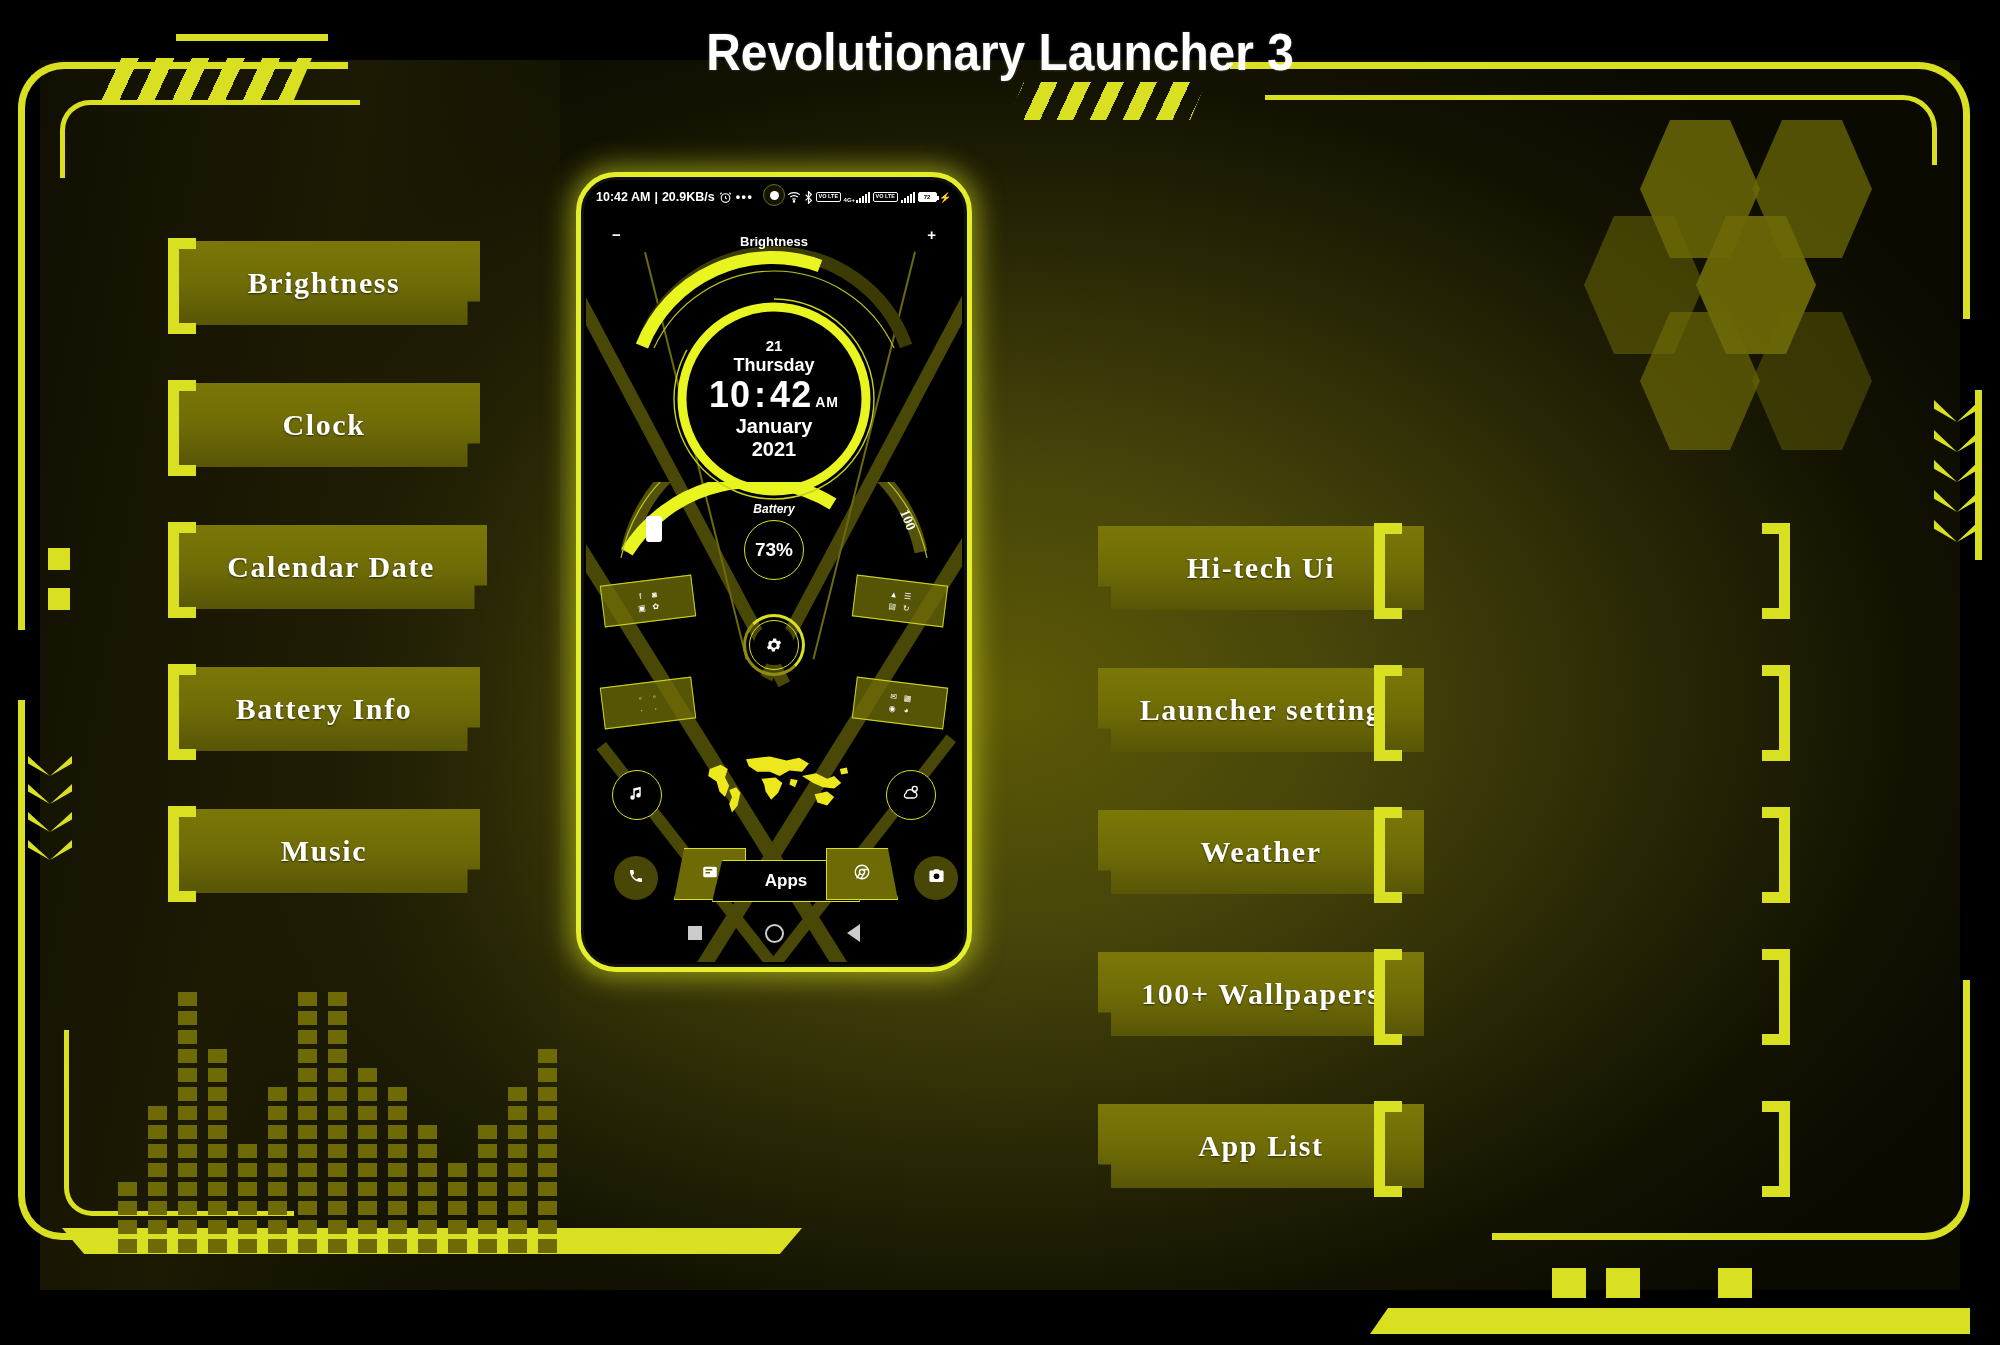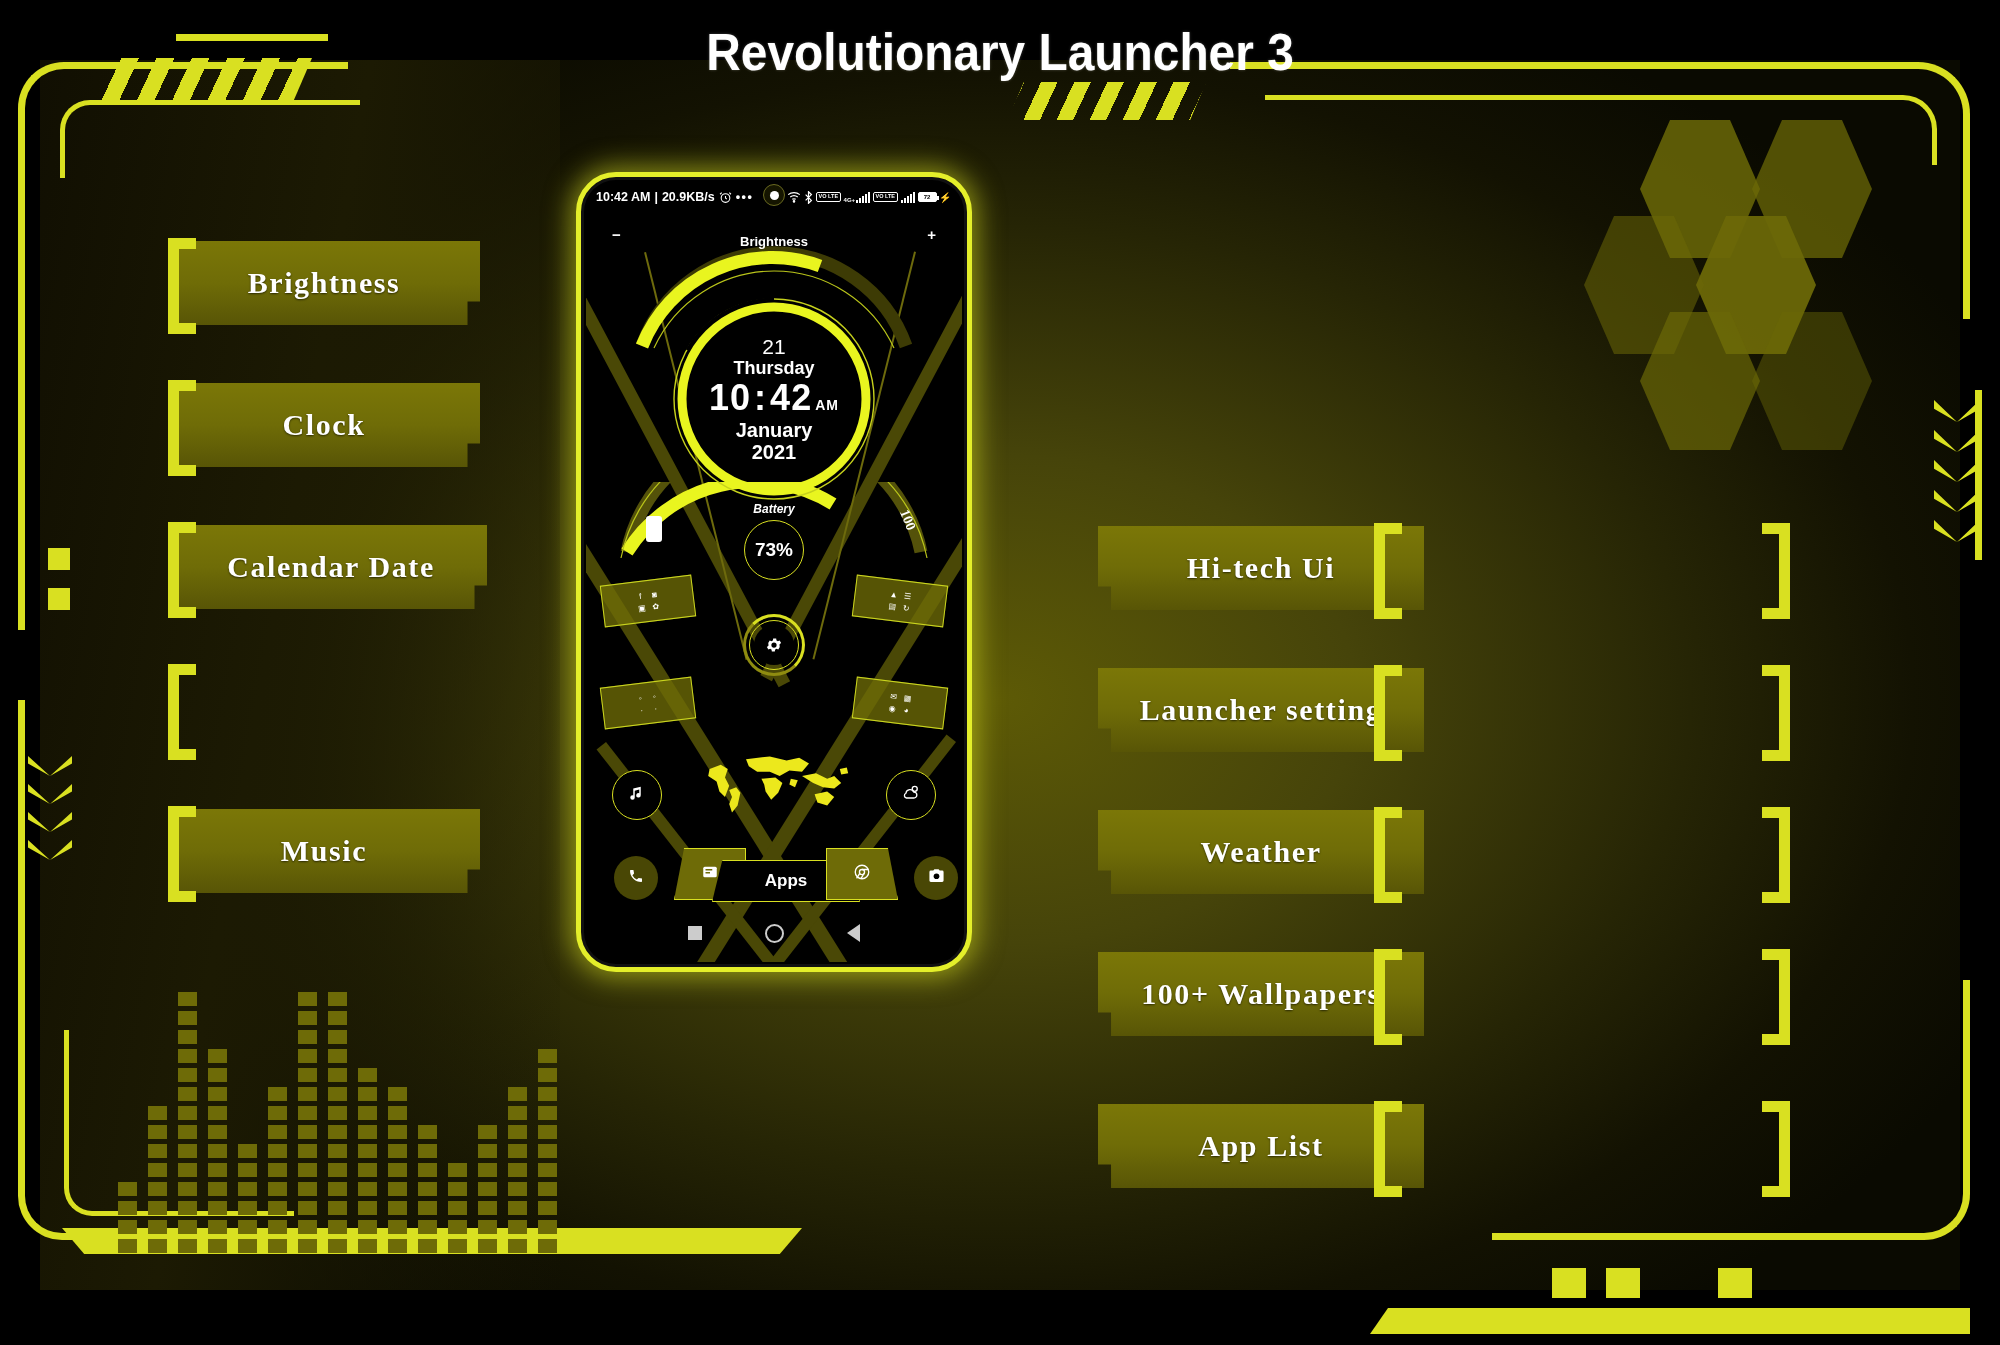--- a/index.html
+++ b/index.html
@@ -227,21 +227,21 @@
     color:#fff; font-size:13px; font-weight:bold; z-index:5;
     font-family:"Liberation Sans",sans-serif;
   }
 
   .clockwrap { position:absolute; left:50%; top:112px; transform:translateX(-50%);
                width:210px; height:210px; z-index:5; }
   .clock-text {
     position:absolute; inset:0; display:flex; flex-direction:column;
     align-items:center; justify-content:center; color:#fff; line-height:1.12;
   }
-  .c-day { font-size:21px; font-weight:normal; }
+  .c-day { font-size:15px; font-weight:bold; }
   .c-wd  { font-size:18px; font-weight:bold; }
   .c-time{ font-size:36px; font-weight:bold; letter-spacing:1px; display:flex; align-items:baseline; gap:3px;}
   .c-ampm{ font-size:14px; font-weight:bold; }
   .c-mon { font-size:20px; font-weight:bold; }
   .c-yr  { font-size:20px; font-weight:bold; }
 
   .battery-label { position:absolute; left:50%; top:320px; transform:translateX(-50%);
                    color:#fff; font-size:12px; font-weight:bold; z-index:6; font-style:italic;}
   .batt-circle {
     position:absolute; left:50%; top:338px; transform:translateX(-50%);
@@ -554,20 +554,23 @@
       <i class="b"></i>
     </div>
   <div class="btn l" style="top:525px;margin-left:7px;">
       <span>Calendar Date</span>
     </div>
 
   <div class="brk left" style="left:168px; top:664px;">
       <i class="v"></i>
       <i class="t"></i>
       <i class="b"></i>
+    </div>
+  <div class="btn l" style="top:667px;">
+      <span>Battery Info</span>
     </div>
 
   <div class="brk left" style="left:168px; top:806px;">
       <i class="v"></i>
       <i class="t"></i>
       <i class="b"></i>
     </div>
   <div class="btn l" style="top:809px;">
       <span>Music</span>
     </div>

